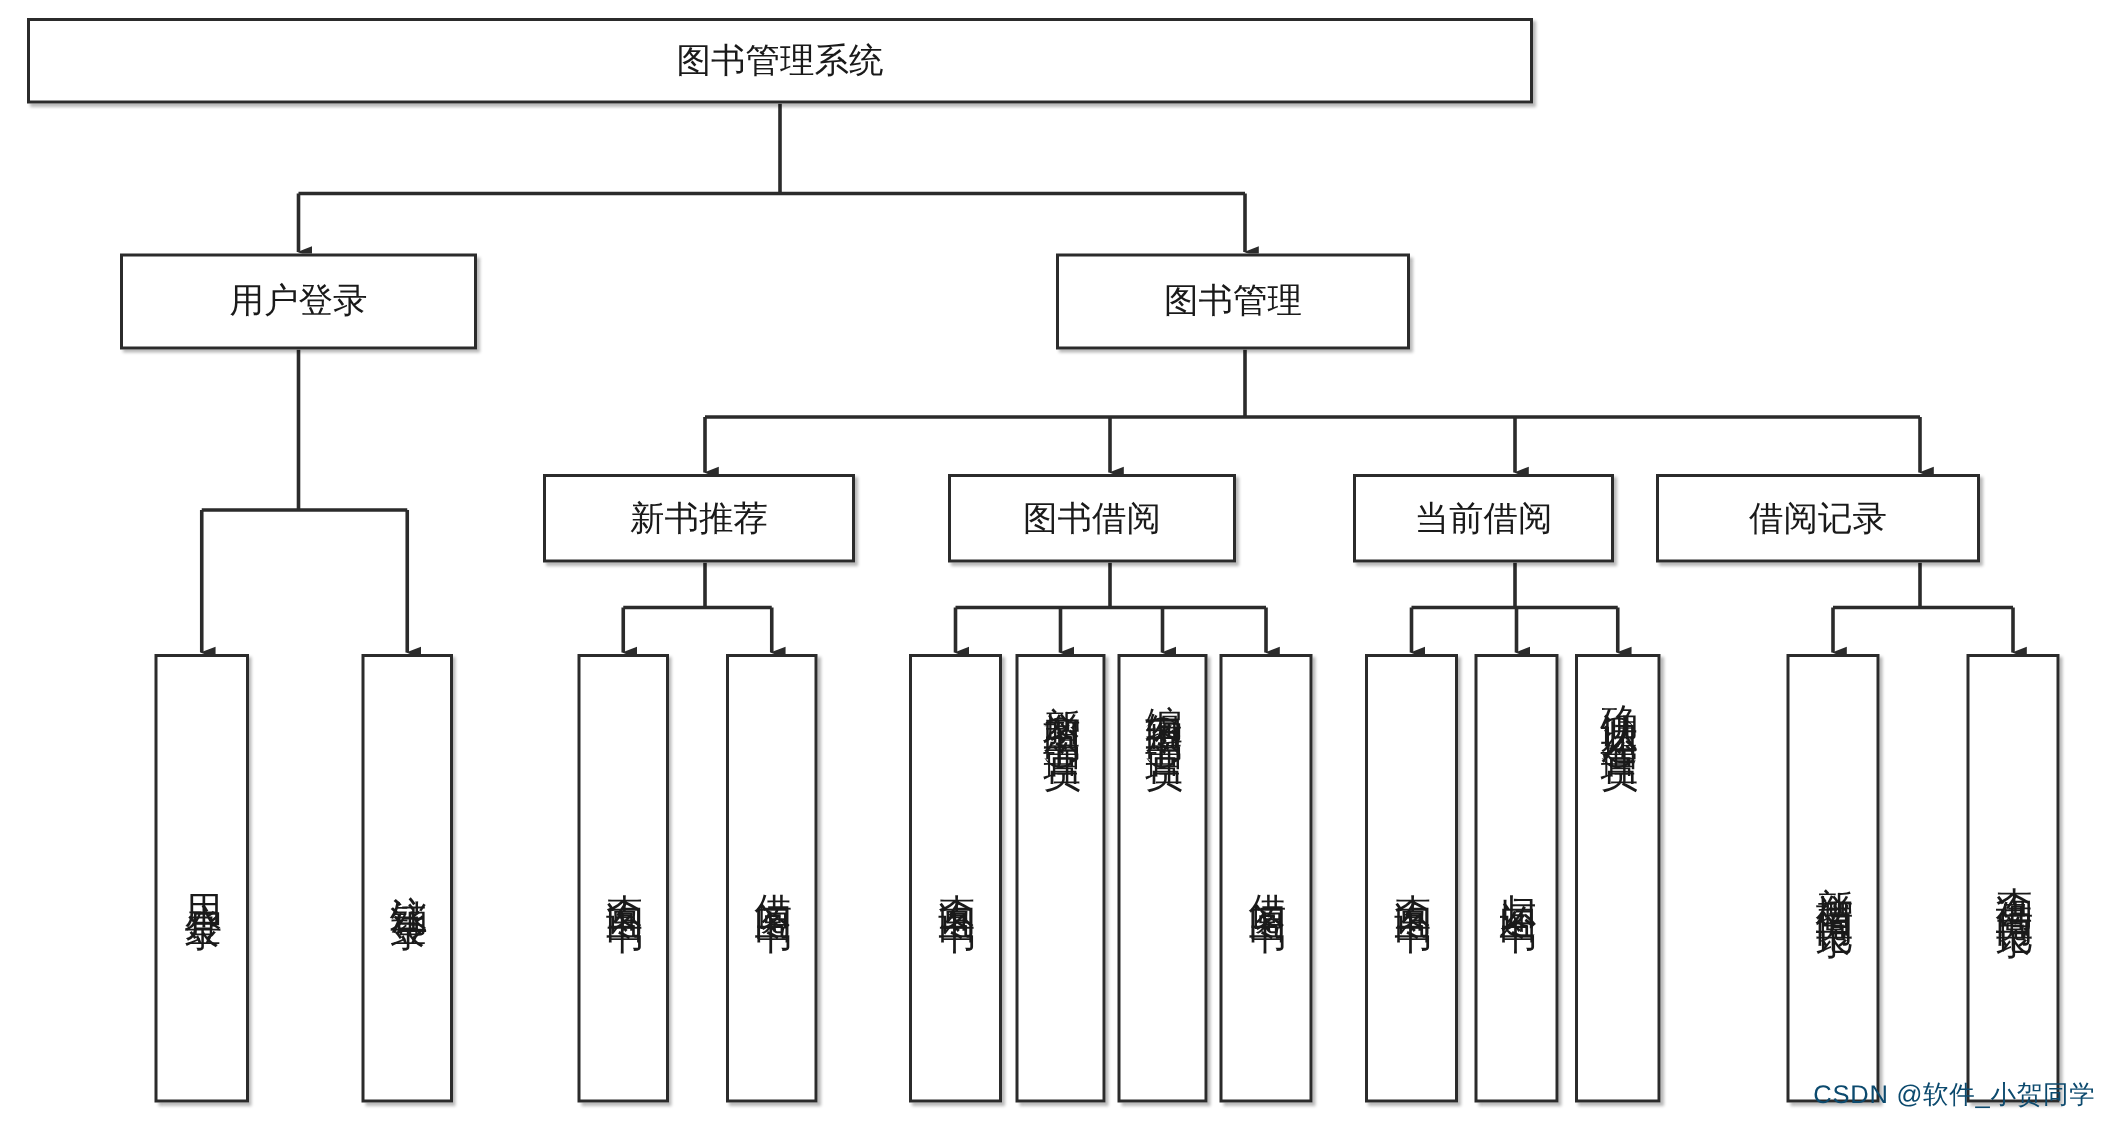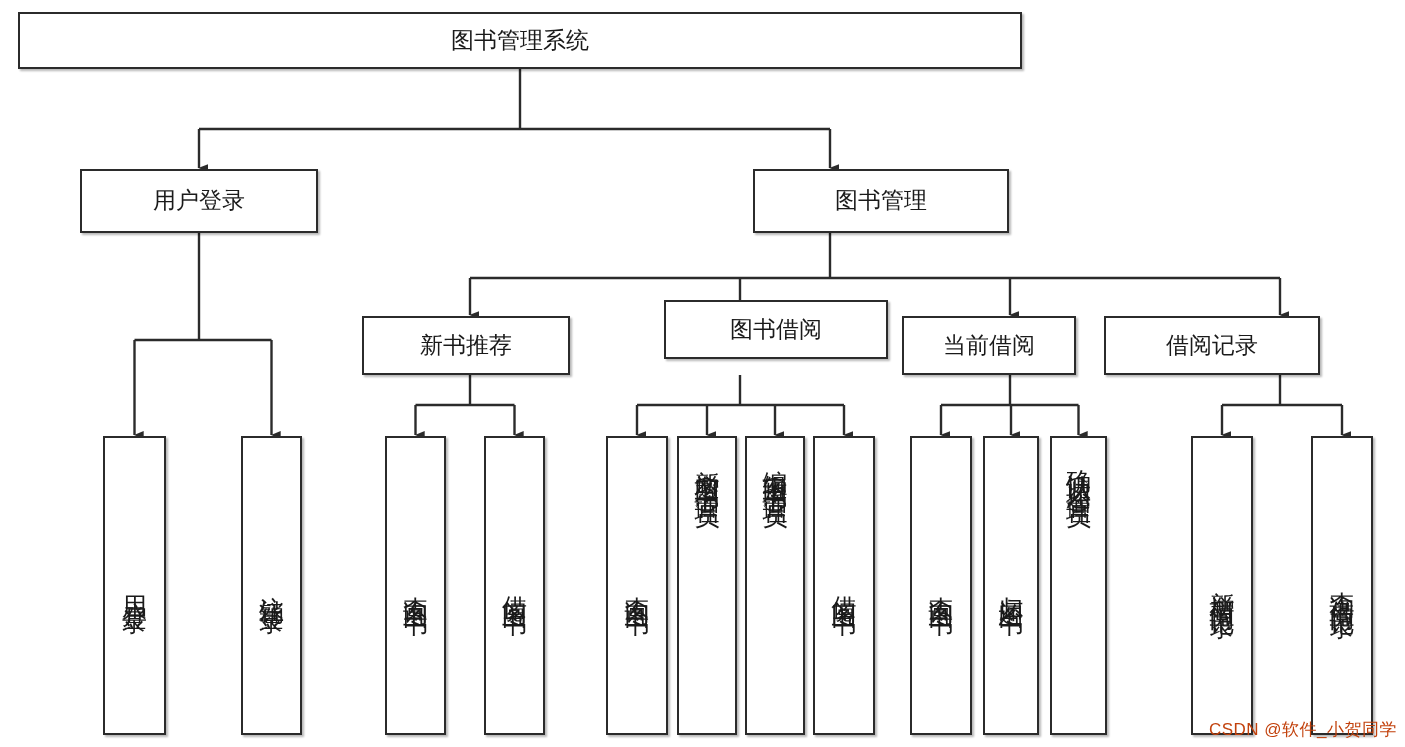--- a/index.html
+++ b/index.html
@@ -58,21 +58,21 @@
   }
   .node.vert.centered {
     align-items: center;
     padding-top: 0;
   }
   .watermark {
     position: absolute;
     right: 8px;
     bottom: 6px;
     font-size: 17px;
-    color: #c2410c;
+    color: #0c4a6e;
     letter-spacing: 0.5px;
     user-select: none;
   }
 </style>
 </head>
 <body>
 
 <div id="canvas">
 
   <svg id="edges" viewBox="0 0 1405 747">
@@ -118,28 +118,28 @@
       </g>
   </svg>
 
   <div class="node horiz" style="left: 18px; top: 12px; width: 1004px; height: 57px;">
     <span class="label">图书管理系统</span>
   </div>
 
   <div class="node horiz" style="left: 80px; top: 169px; width: 238px; height: 64px;">
     <span class="label">用户登录</span>
   </div>
-  <div class="node horiz" style="left: 753px; top: 169px; width: 256px; height: 64px;">
+  <div class="node horiz" style="left: 704px; top: 169px; width: 236px; height: 64px;">
     <span class="label">图书管理</span>
   </div>
 
   <div class="node horiz" style="left: 362px; top: 316px; width: 208px; height: 59px;">
     <span class="label">新书推荐</span>
   </div>
-  <div class="node horiz" style="left: 632px; top: 300px; width: 224px; height: 59px; margin-left: 32px;">
+  <div class="node horiz" style="left: 632px; top: 316px; width: 192px; height: 59px;">
     <span class="label">图书借阅</span>
   </div>
   <div class="node horiz" style="left: 902px; top: 316px; width: 174px; height: 59px;">
     <span class="label">当前借阅</span>
   </div>
   <div class="node horiz" style="left: 1104px; top: 316px; width: 216px; height: 59px;">
     <span class="label">借阅记录</span>
   </div>
 
   <div class="node vert centered" style="left: 103px; top: 436px; width: 63px; height: 299px;">

